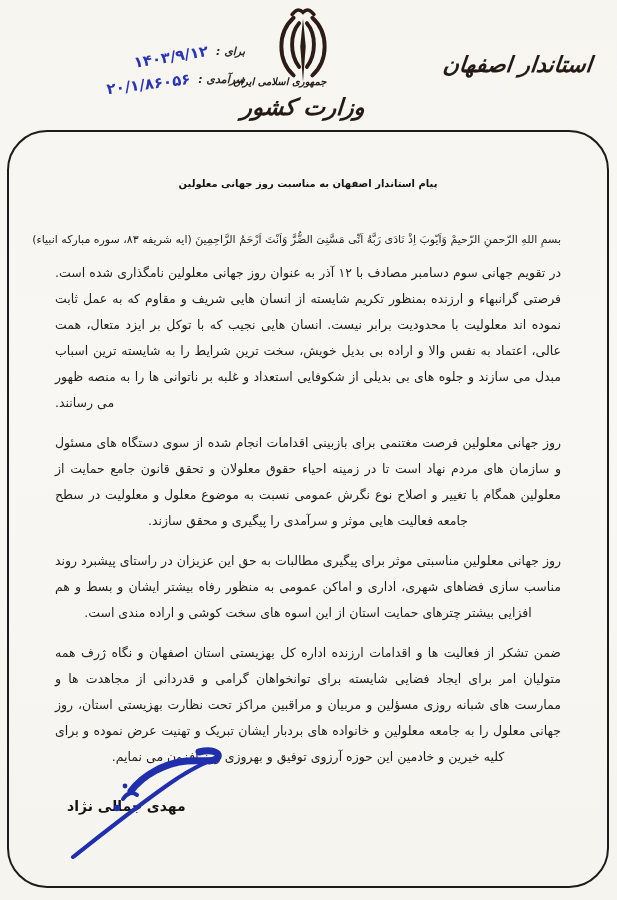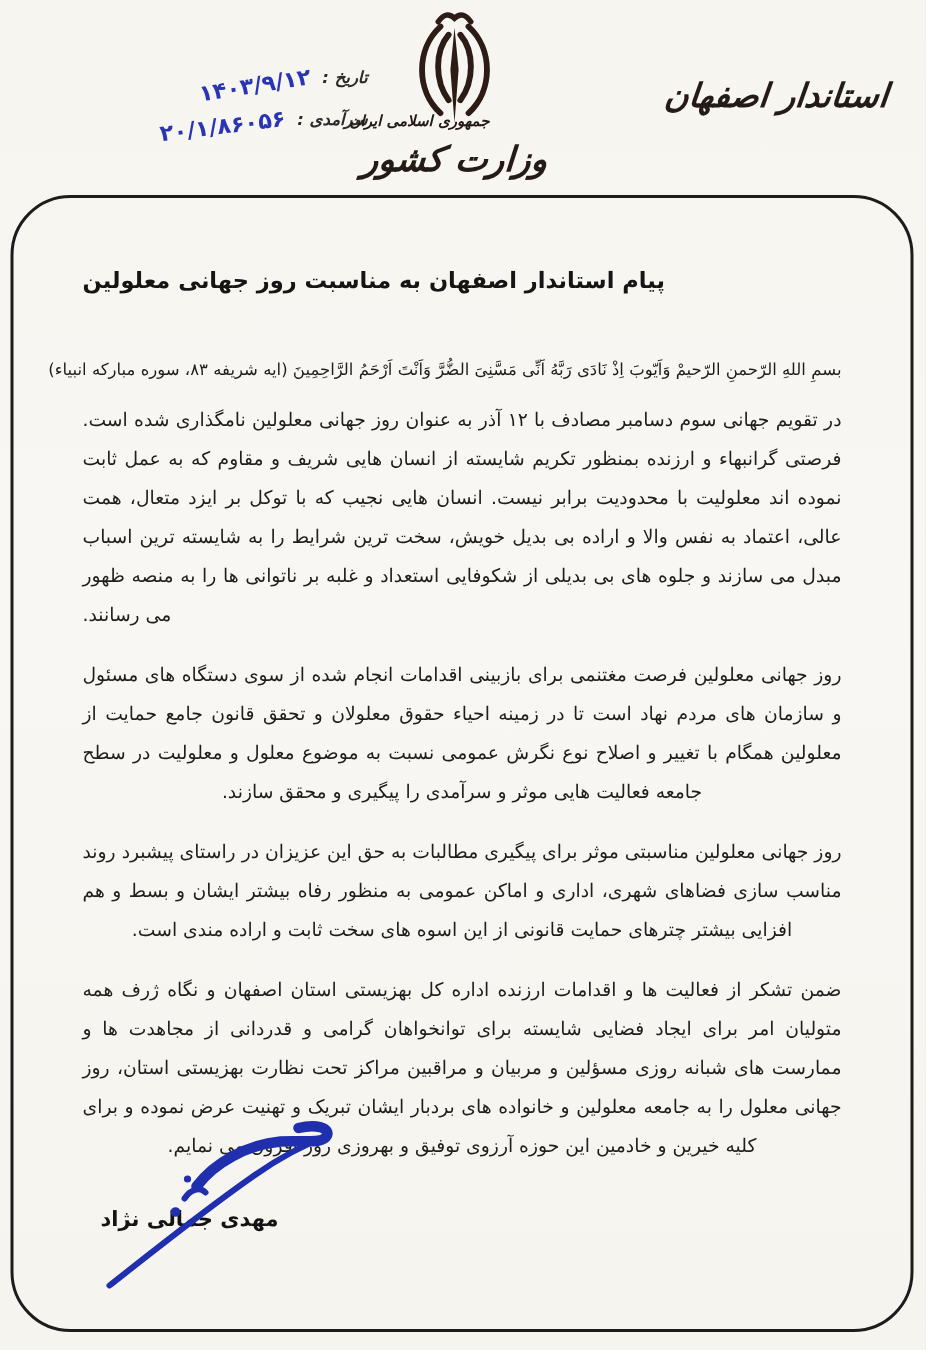--- a/index.html
+++ b/index.html
@@ -54,22 +54,22 @@
   }
   
   .frame{
     position:absolute;left:7px;top:130px;width:602px;height:758px;
     border:2px solid #1c1c1c;border-radius:40px;
     box-sizing:border-box;
     padding:0 46px;
   }
   .letter-title{
     margin-top:46px;
-    text-align:left;direction:rtl;
-    font-size:15px;font-weight:bold;color:#151515;
+    text-align:center;direction:rtl;
+    font-size:10px;font-weight:bold;color:#151515;
   }
   .bismillah{
     margin-top:44px;
     text-align:left;direction:rtl;
     font-size:11px;color:#1d1d1d;font-weight:500;
     white-space:nowrap;
   }
   .para{
     direction:rtl;
     text-align:justify;
@@ -89,21 +89,21 @@
     position:absolute;left:52px;bottom:22px;width:200px;height:125px;
   }
 </style>
 </head>
 <body>
 
 <div class="paper">
 
   <div class="stamp-block">
     <div class="stamp-row">
-      <span class="stamp-label">تاریخ :</span>
+      <span class="stamp-label">برای :</span>
       <span class="stamp-value">۱۴۰۳/۹/۱۲</span>
     </div>
     <div class="stamp-row num">
       <span class="stamp-label">سرآمدی :</span>
       <span class="stamp-value">۲۰/۱/۸۶۰۵۶</span>
     </div>
   </div>
 
   <div class="emblem-wrap">
     <svg width="72" height="78" viewBox="0 0 90 100" xmlns="http://www.w3.org/2000/svg">
@@ -120,21 +120,21 @@
   <div class="republic">جمهوری اسلامی ایران</div>
   <div class="ministry">وزارت کشور</div>
   <div class="governor">استاندار اصفهان</div>
 
   <div class="frame">
     <div class="letter-title">پیام استاندار اصفهان به مناسبت روز جهانی معلولین</div>
     <div class="bismillah">بسمِ اللهِ الرّحمنِ الرّحیمْ وَاَیّوبَ اِذْ نَادَی رَبَّهُ اَنِّی مَسَّنِیَ الضُّرَّ وَاَنْتَ اَرْحَمُ الرَّاحِمِینَ (ایه شریفه ۸۳، سوره مبارکه انبیاء)</div>
 
     <div class="para first last-left">در تقویم جهانی سوم دسامبر مصادف با ۱۲ آذر به عنوان روز جهانی معلولین نامگذاری شده است. فرصتی گرانبهاء و ارزنده بمنظور تکریم شایسته از انسان هایی شریف و مقاوم که به عمل ثابت نموده اند معلولیت با محدودیت برابر نیست. انسان هایی نجیب که با توکل بر ایزد متعال، همت عالی، اعتماد به نفس والا و اراده بی بدیل خویش، سخت ترین شرایط را به شایسته ترین اسباب مبدل می سازند و جلوه های بی بدیلی از شکوفایی استعداد و غلبه بر ناتوانی ها را به منصه ظهور می رسانند.</div>
     <div class="para last-center">روز جهانی معلولین فرصت مغتنمی برای بازبینی اقدامات انجام شده از سوی دستگاه های مسئول و سازمان های مردم نهاد است تا در زمینه احیاء حقوق معلولان و تحقق قانون جامع حمایت از معلولین همگام با تغییر و اصلاح نوع نگرش عمومی نسبت به موضوع معلول و معلولیت در سطح جامعه فعالیت هایی موثر و سرآمدی را پیگیری و محقق سازند.</div>
-    <div class="para last-center">روز جهانی معلولین مناسبتی موثر برای پیگیری مطالبات به حق این عزیزان در راستای پیشبرد روند مناسب سازی فضاهای شهری، اداری و اماکن عمومی به منظور رفاه بیشتر ایشان و بسط و هم افزایی بیشتر چترهای حمایت قانونی از این اسوه های سخت ثابت و اراده مندی است.</div>
+    <div class="para last-center">روز جهانی معلولین مناسبتی موثر برای پیگیری مطالبات به حق این عزیزان در راستای پیشبرد روند مناسب سازی فضاهای شهری، اداری و اماکن عمومی به منظور رفاه بیشتر ایشان و بسط و هم افزایی بیشتر چترهای حمایت استان از این اسوه های سخت کوشی و اراده مندی است.</div>
     <div class="para last-center">ضمن تشکر از فعالیت ها و اقدامات ارزنده اداره کل بهزیستی استان اصفهان و نگاه ژرف همه متولیان امر برای ایجاد فضایی شایسته برای توانخواهان گرامی و قدردانی از مجاهدت ها و ممارست های شبانه روزی مسؤلین و مربیان و مراقبین مراکز تحت نظارت بهزیستی استان، روز جهانی معلول را به جامعه معلولین و خانواده های بردبار ایشان تبریک و تهنیت عرض نموده و برای کلیه خیرین و خادمین این حوزه آرزوی توفیق و بهروزی روز افزون می نمایم.</div>
 
     <div class="signatory">مهدی جمالی نژاد</div>
 
     <svg class="signature" viewBox="0 0 200 125" xmlns="http://www.w3.org/2000/svg">
       <g stroke="#1f2fae" fill="none" stroke-linecap="round">
         <path d="M12 118 C40 96 75 68 108 45 C125 33 142 24 158 18" stroke-width="4"></path>
         <path d="M70 52 C82 36 104 24 126 22 C142 21 154 24 157 18 C159 13 150 10 138 13" stroke-width="7"></path>
         <path d="M62 60 C66 54 72 52 76 56" stroke-width="4"></path>
       </g>

